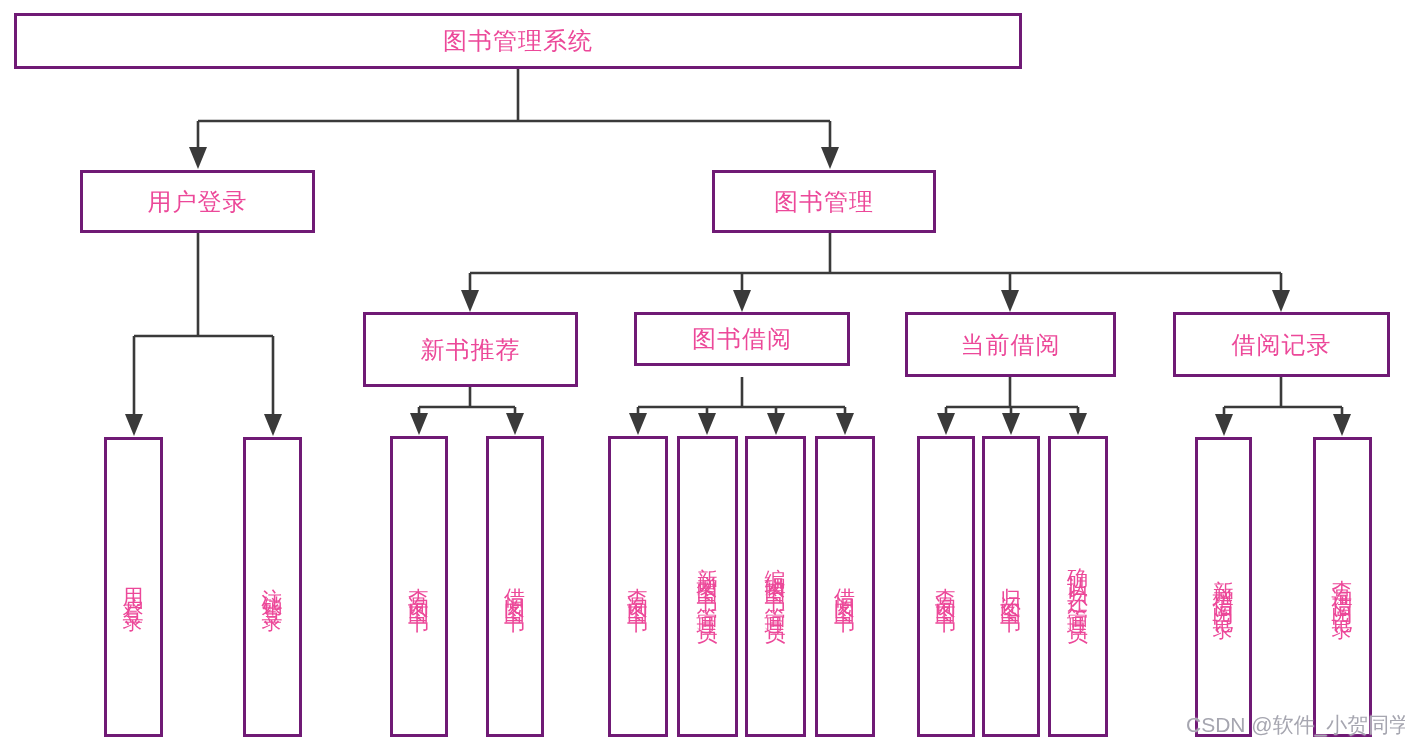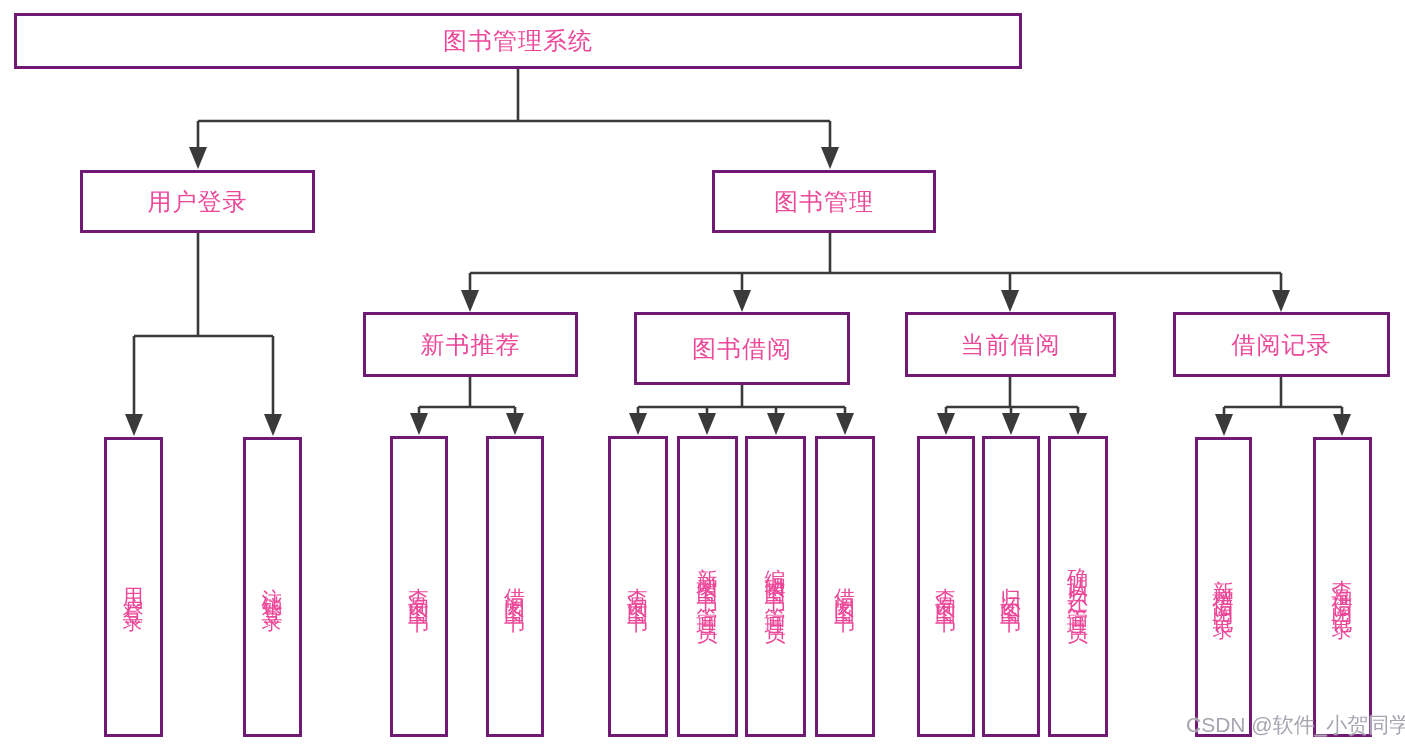--- a/index.html
+++ b/index.html
@@ -108,24 +108,24 @@
     <span>图书管理</span>
   </div>
 
   <div class="node v" style="left:104px;top:437px;width:59px;height:300px">
     <span>用户登录</span>
   </div>
   <div class="node v" style="left:243px;top:437px;width:59px;height:300px">
     <span>注销登录</span>
   </div>
 
-  <div class="node h" style="left:363px;top:312px;width:215px;height:65px">
+  <div class="node h" style="left:363px;top:312px;width:215px;height:75px">
     <span>新书推荐</span>
   </div>
-  <div class="node h" style="left:634px;top:312px;width:216px;height:73px">
+  <div class="node h" style="left:634px;top:312px;width:216px;height:54px">
     <span>图书借阅</span>
   </div>
   <div class="node h" style="left:905px;top:312px;width:211px;height:65px">
     <span>当前借阅</span>
   </div>
   <div class="node h" style="left:1173px;top:312px;width:217px;height:65px">
     <span>借阅记录</span>
   </div>
 
   <div class="node v" style="left:390px;top:436px;width:58px;height:301px">

